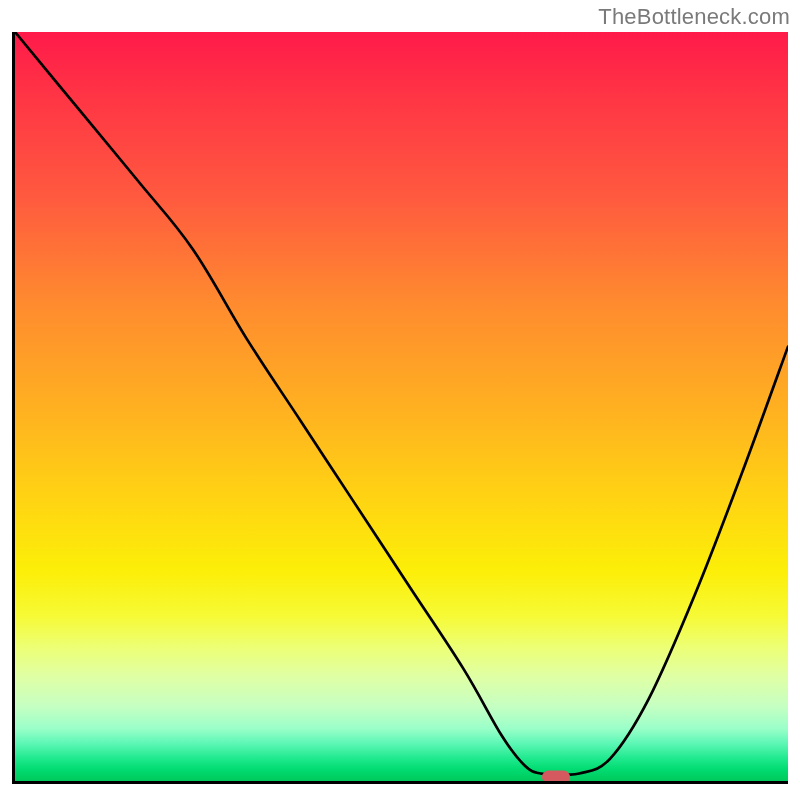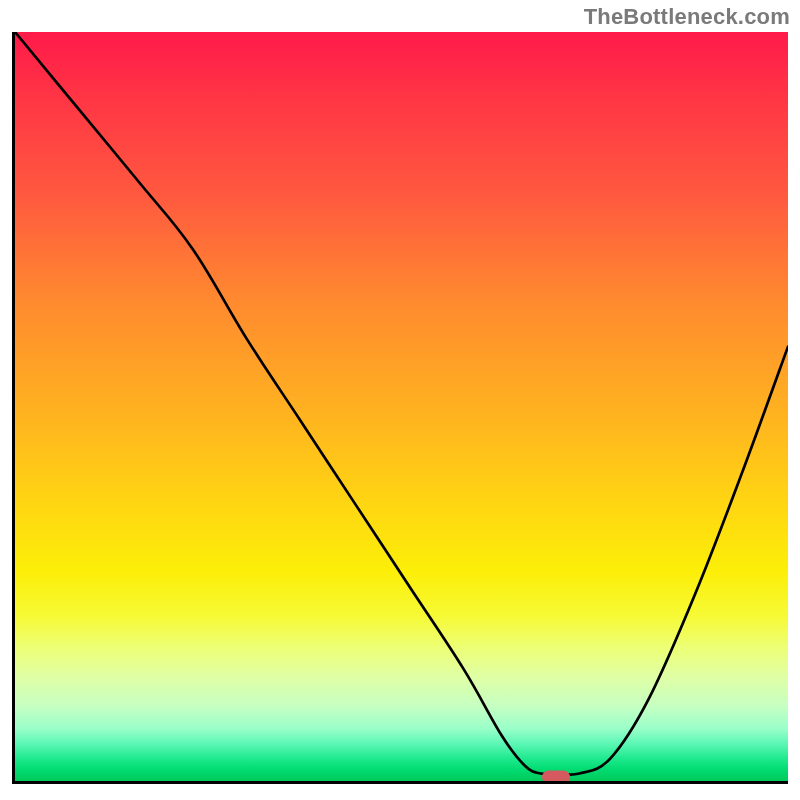--- a/index.html
+++ b/index.html
@@ -14,21 +14,21 @@
     position: relative;
     width: 800px;
     height: 800px;
   }
   .watermark {
     position: absolute;
     top: 4px;
     right: 10px;
     font-size: 22px;
     color: #7a7a7a;
-    font-weight: 700;
+    font-weight: 400;
     letter-spacing: 0.2px;
   }
   .plot-area {
     position: absolute;
     left: 12px;
     top: 32px;
     width: 776px;
     height: 752px;
     border-left: 3px solid #000;
     border-bottom: 3px solid #000;

